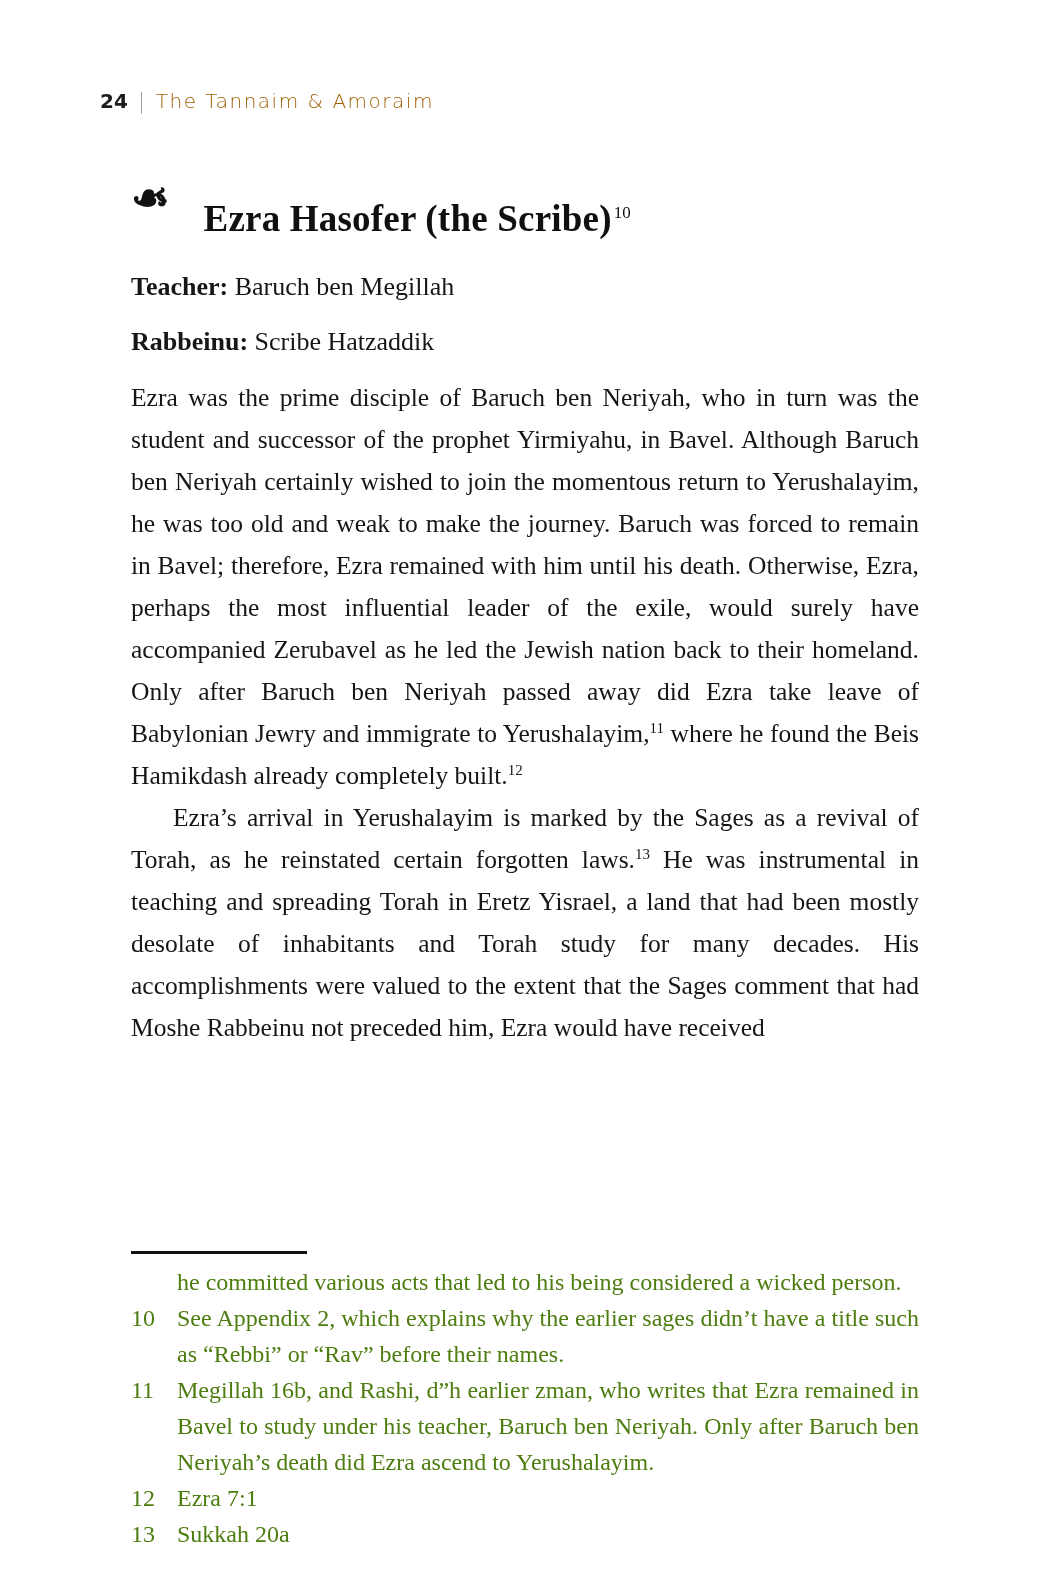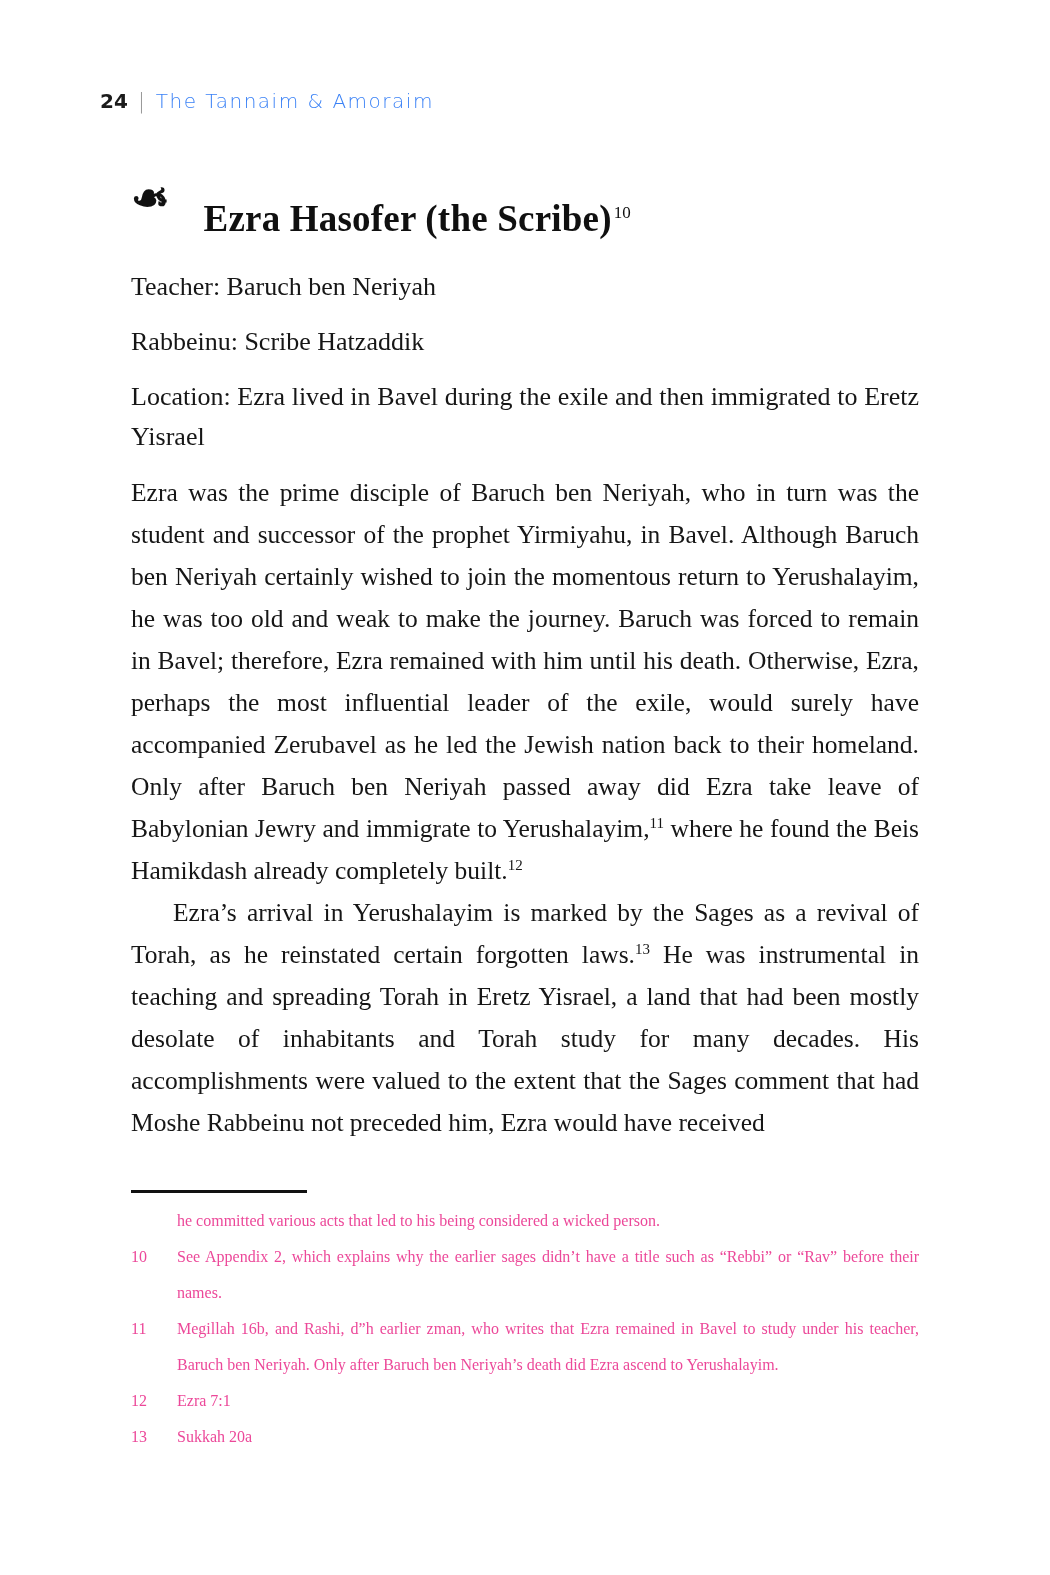--- a/index.html
+++ b/index.html
@@ -23,21 +23,21 @@
     font-size: 20px;
     letter-spacing: 0.5px;
     color: #3d3d3d;
     display: flex;
     align-items: baseline;
     gap: 10px;
     white-space: nowrap;
   }
   .page-header .page-num { font-weight: 700; color: #1b1b1b; letter-spacing: 0; }
   .page-header .sep { color: #9a9a9a; font-weight: 200; font-size: 22px; }
-  .page-header .running-title { font-weight: 300; letter-spacing: 1.5px; color: #3b82f6; }
+  .page-header .running-title { font-weight: 300; letter-spacing: 1.5px; color: #a16207; }
 
   
   .main-col {
     position: absolute;
     left: 131px;
     width: 788px;
     top: 158px;
   }
 
   .title-row {
@@ -68,45 +68,45 @@
     line-height: 0;
     margin-left: 2px;
   }
 
   .meta-line {
     font-size: 26px;
     line-height: 40px;
     margin-bottom: 15px;
     text-align: justify;
   }
-  .meta-line .meta-label { font-weight: 400; margin-top: 31px; }
+  .meta-line .meta-label { font-weight: 700; margin-top: 31px; }
 
   .body-par {
     font-size: 25.5px;
     line-height: 42px;
     text-align: justify;
     color: #161616;
     margin-top: 14px;
   }
   .body-par.indent { text-indent: 42px; margin-top: 0; }
   .body-par sup {
     font-size: 15px;
     line-height: 0;
     vertical-align: super;
   }
 
   
   .footnotes {
     position: absolute;
     left: 131px;
     width: 788px;
-    top: 1190px;
-    font-size: 16px;
+    top: 1251px;
+    font-size: 24px;
     line-height: 36px;
-    color: #ec4899;
+    color: #4d7c0f;
   }
   .fn-rule {
     width: 176px;
     border-top: 3px solid #111111;
     margin-bottom: 10px;
   }
   .fn-continuation { padding-left: 46px; text-align: justify; }
   .fn-item {
     position: relative;
     padding-left: 46px;
@@ -130,25 +130,24 @@
     <span class="running-title">The Tannaim &amp; Amoraim</span>
   </header>
 
   <main class="main-col">
 
     <h1 class="title-row">
       <span class="ornament">❧</span>
       <span class="section-title"><span>Ezra Hasofer (the Scribe)</span><sup>10</sup></span>
     </h1>
 
-    <p class="meta-line"><span class="meta-label">Teacher:</span><span> Baruch ben Neriyah</span></p>
+    <p class="meta-line"><span class="meta-label">Teacher:</span><span> Baruch ben Megillah</span></p>
 
     <p class="meta-line"><span class="meta-label">Rabbeinu:</span><span> Scribe Hatzaddik</span></p>
 
-    <p class="meta-line"><span class="meta-label">Location:</span><span> Ezra lived in Bavel during the exile and then immigrated to Eretz Yisrael</span></p>
 
     <p class="body-par"><span>Ezra was the prime disciple of Baruch ben Neriyah, who in turn was the student and successor of the prophet Yirmiyahu, in Bavel. Although Baruch ben Neriyah certainly wished to join the momentous return to Yerushalayim, he was too old and weak to make the journey. Baruch was forced to remain in Bavel; therefore, Ezra remained with him until his death. Otherwise, Ezra, perhaps the most influential leader of the exile, would surely have accompanied Zerubavel as he led the Jewish nation back to their homeland. Only after Baruch ben Neriyah passed away did Ezra take leave of Babylonian Jewry and immigrate to Yerushalayim,</span><sup>11</sup><span> where he found the Beis Hamikdash already completely built.</span><sup>12</sup></p>
 
     <p class="body-par indent"><span>Ezra’s arrival in Yerushalayim is marked by the Sages as a revival of Torah, as he reinstated certain forgotten laws.</span><sup>13</sup><span> He was instrumental in teaching and spreading Torah in Eretz Yisrael, a land that had been mostly desolate of inhabitants and Torah study for many decades. His accomplishments were valued to the extent that the Sages comment that had Moshe Rabbeinu not preceded him, Ezra would have received</span></p>
 
   </main>
 
   <footer class="footnotes">
     <div class="fn-rule"></div>
 

